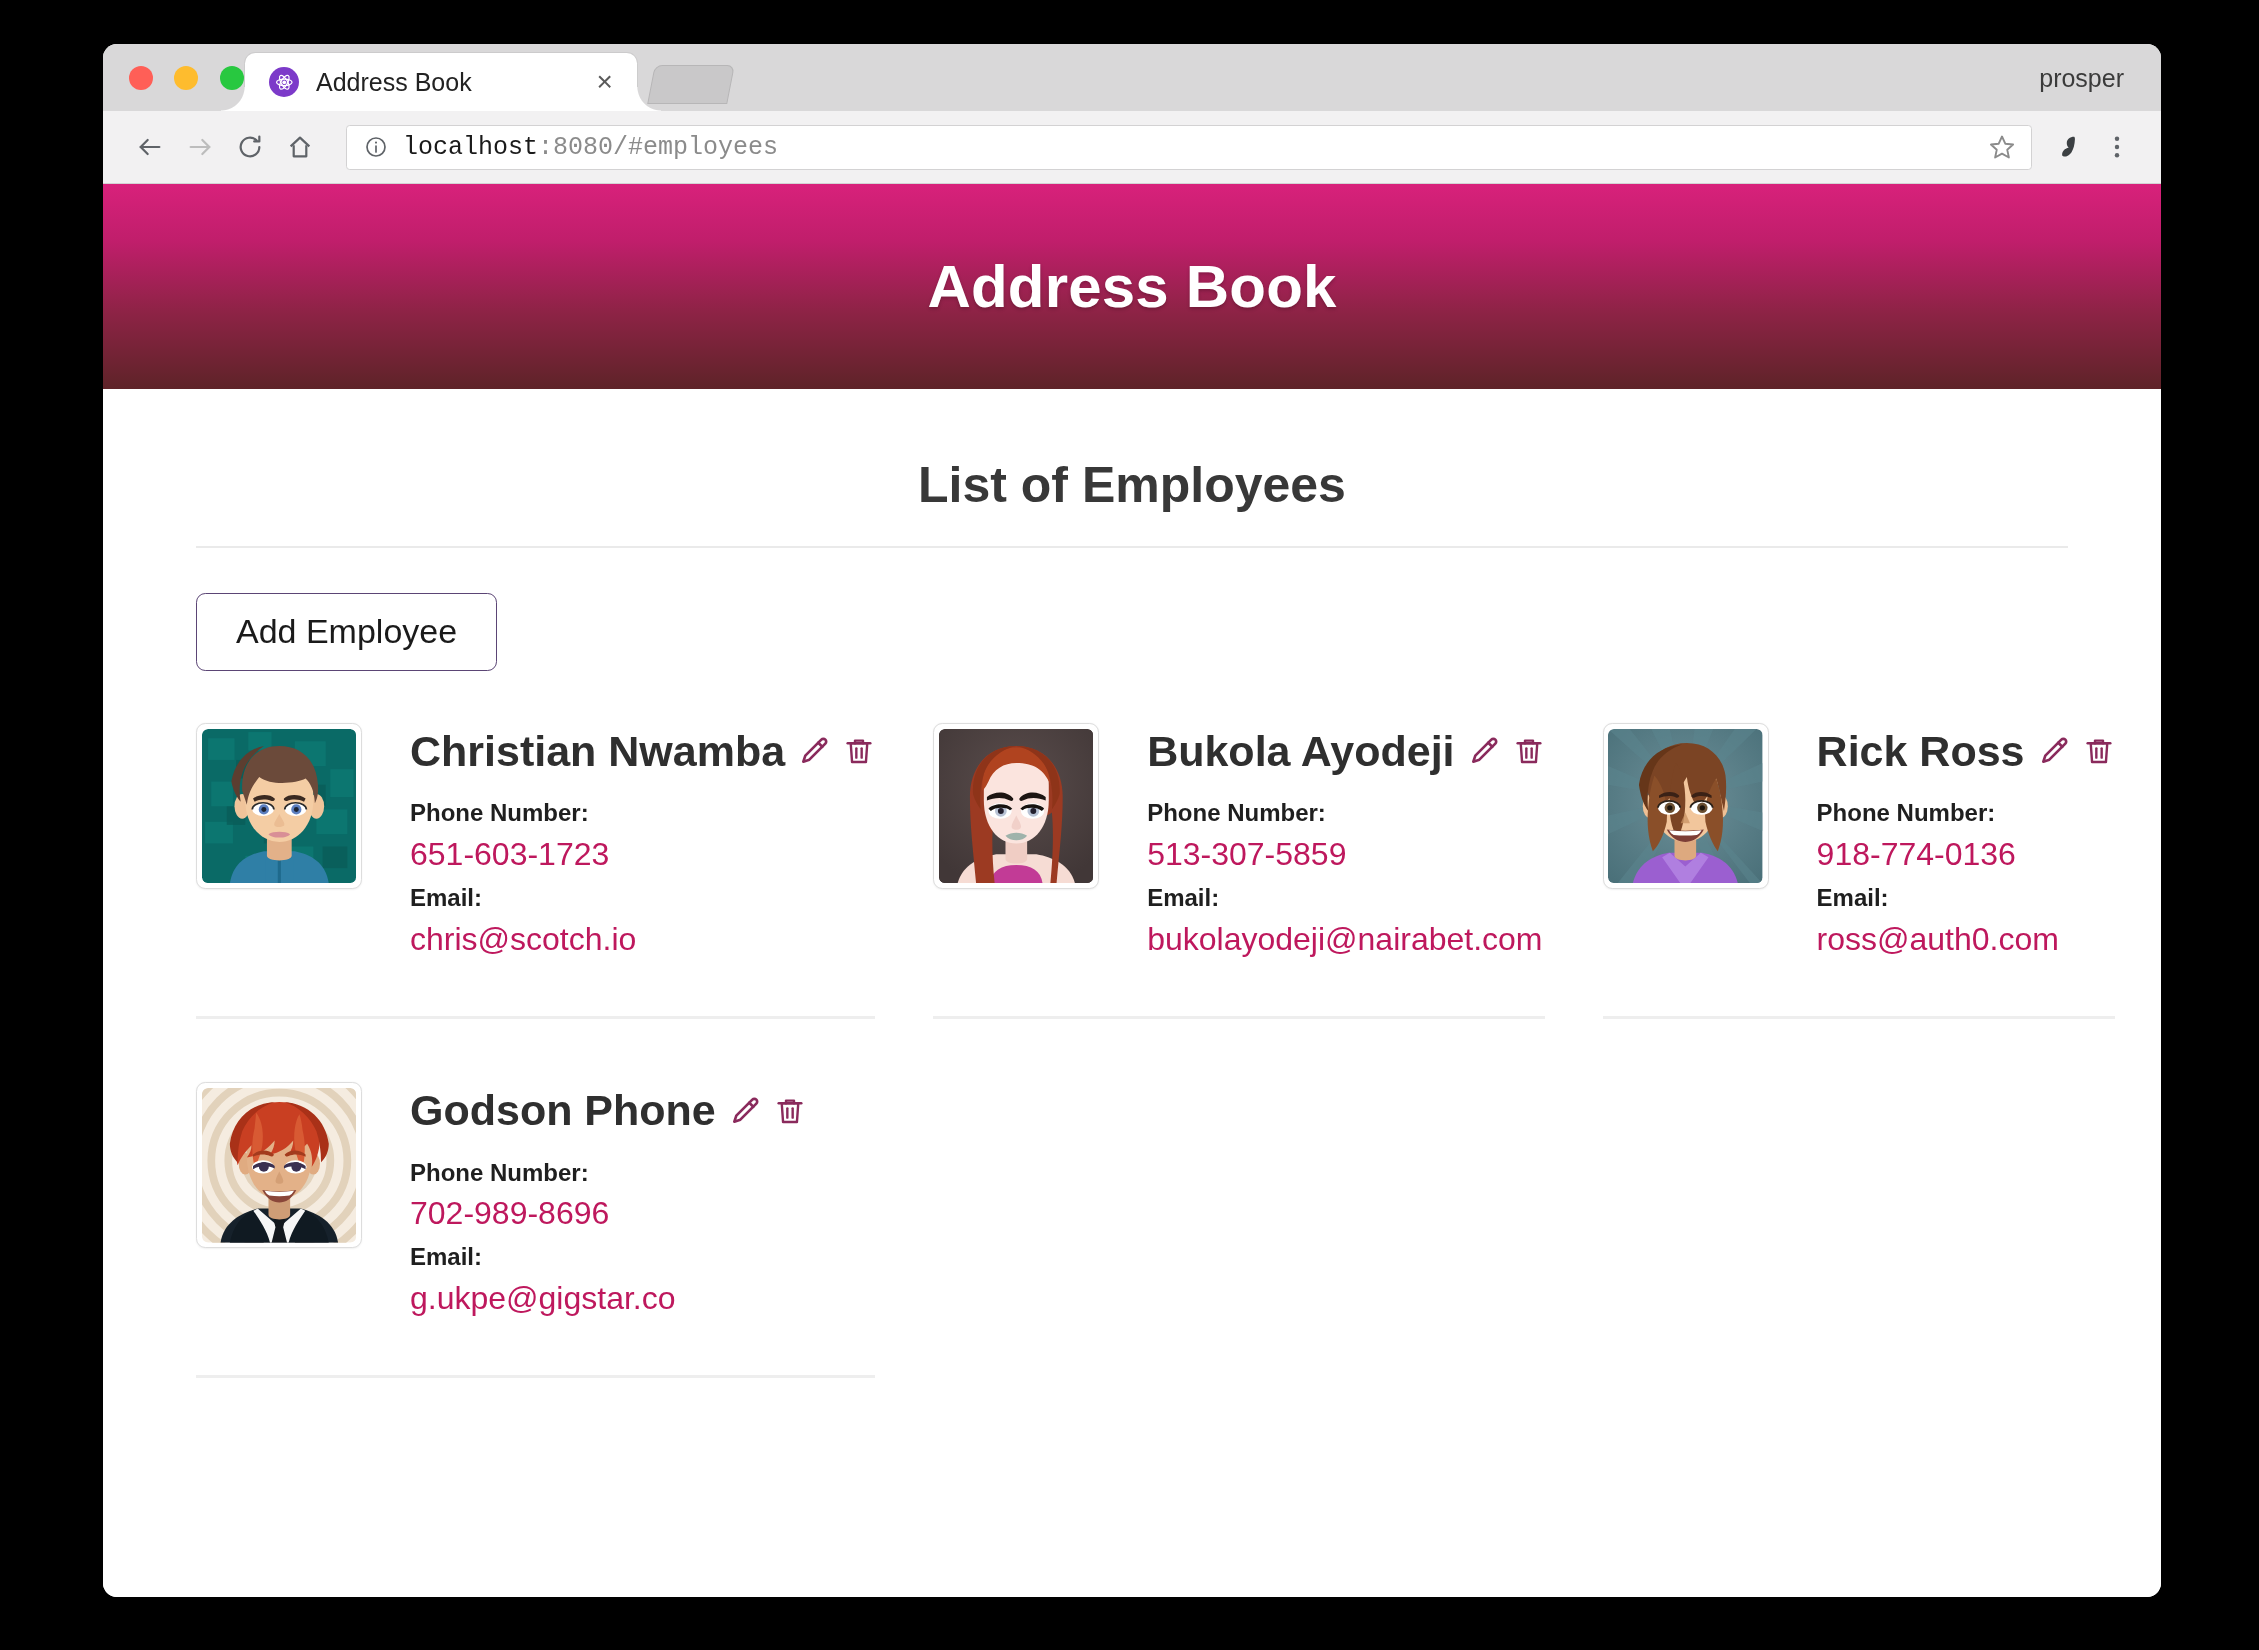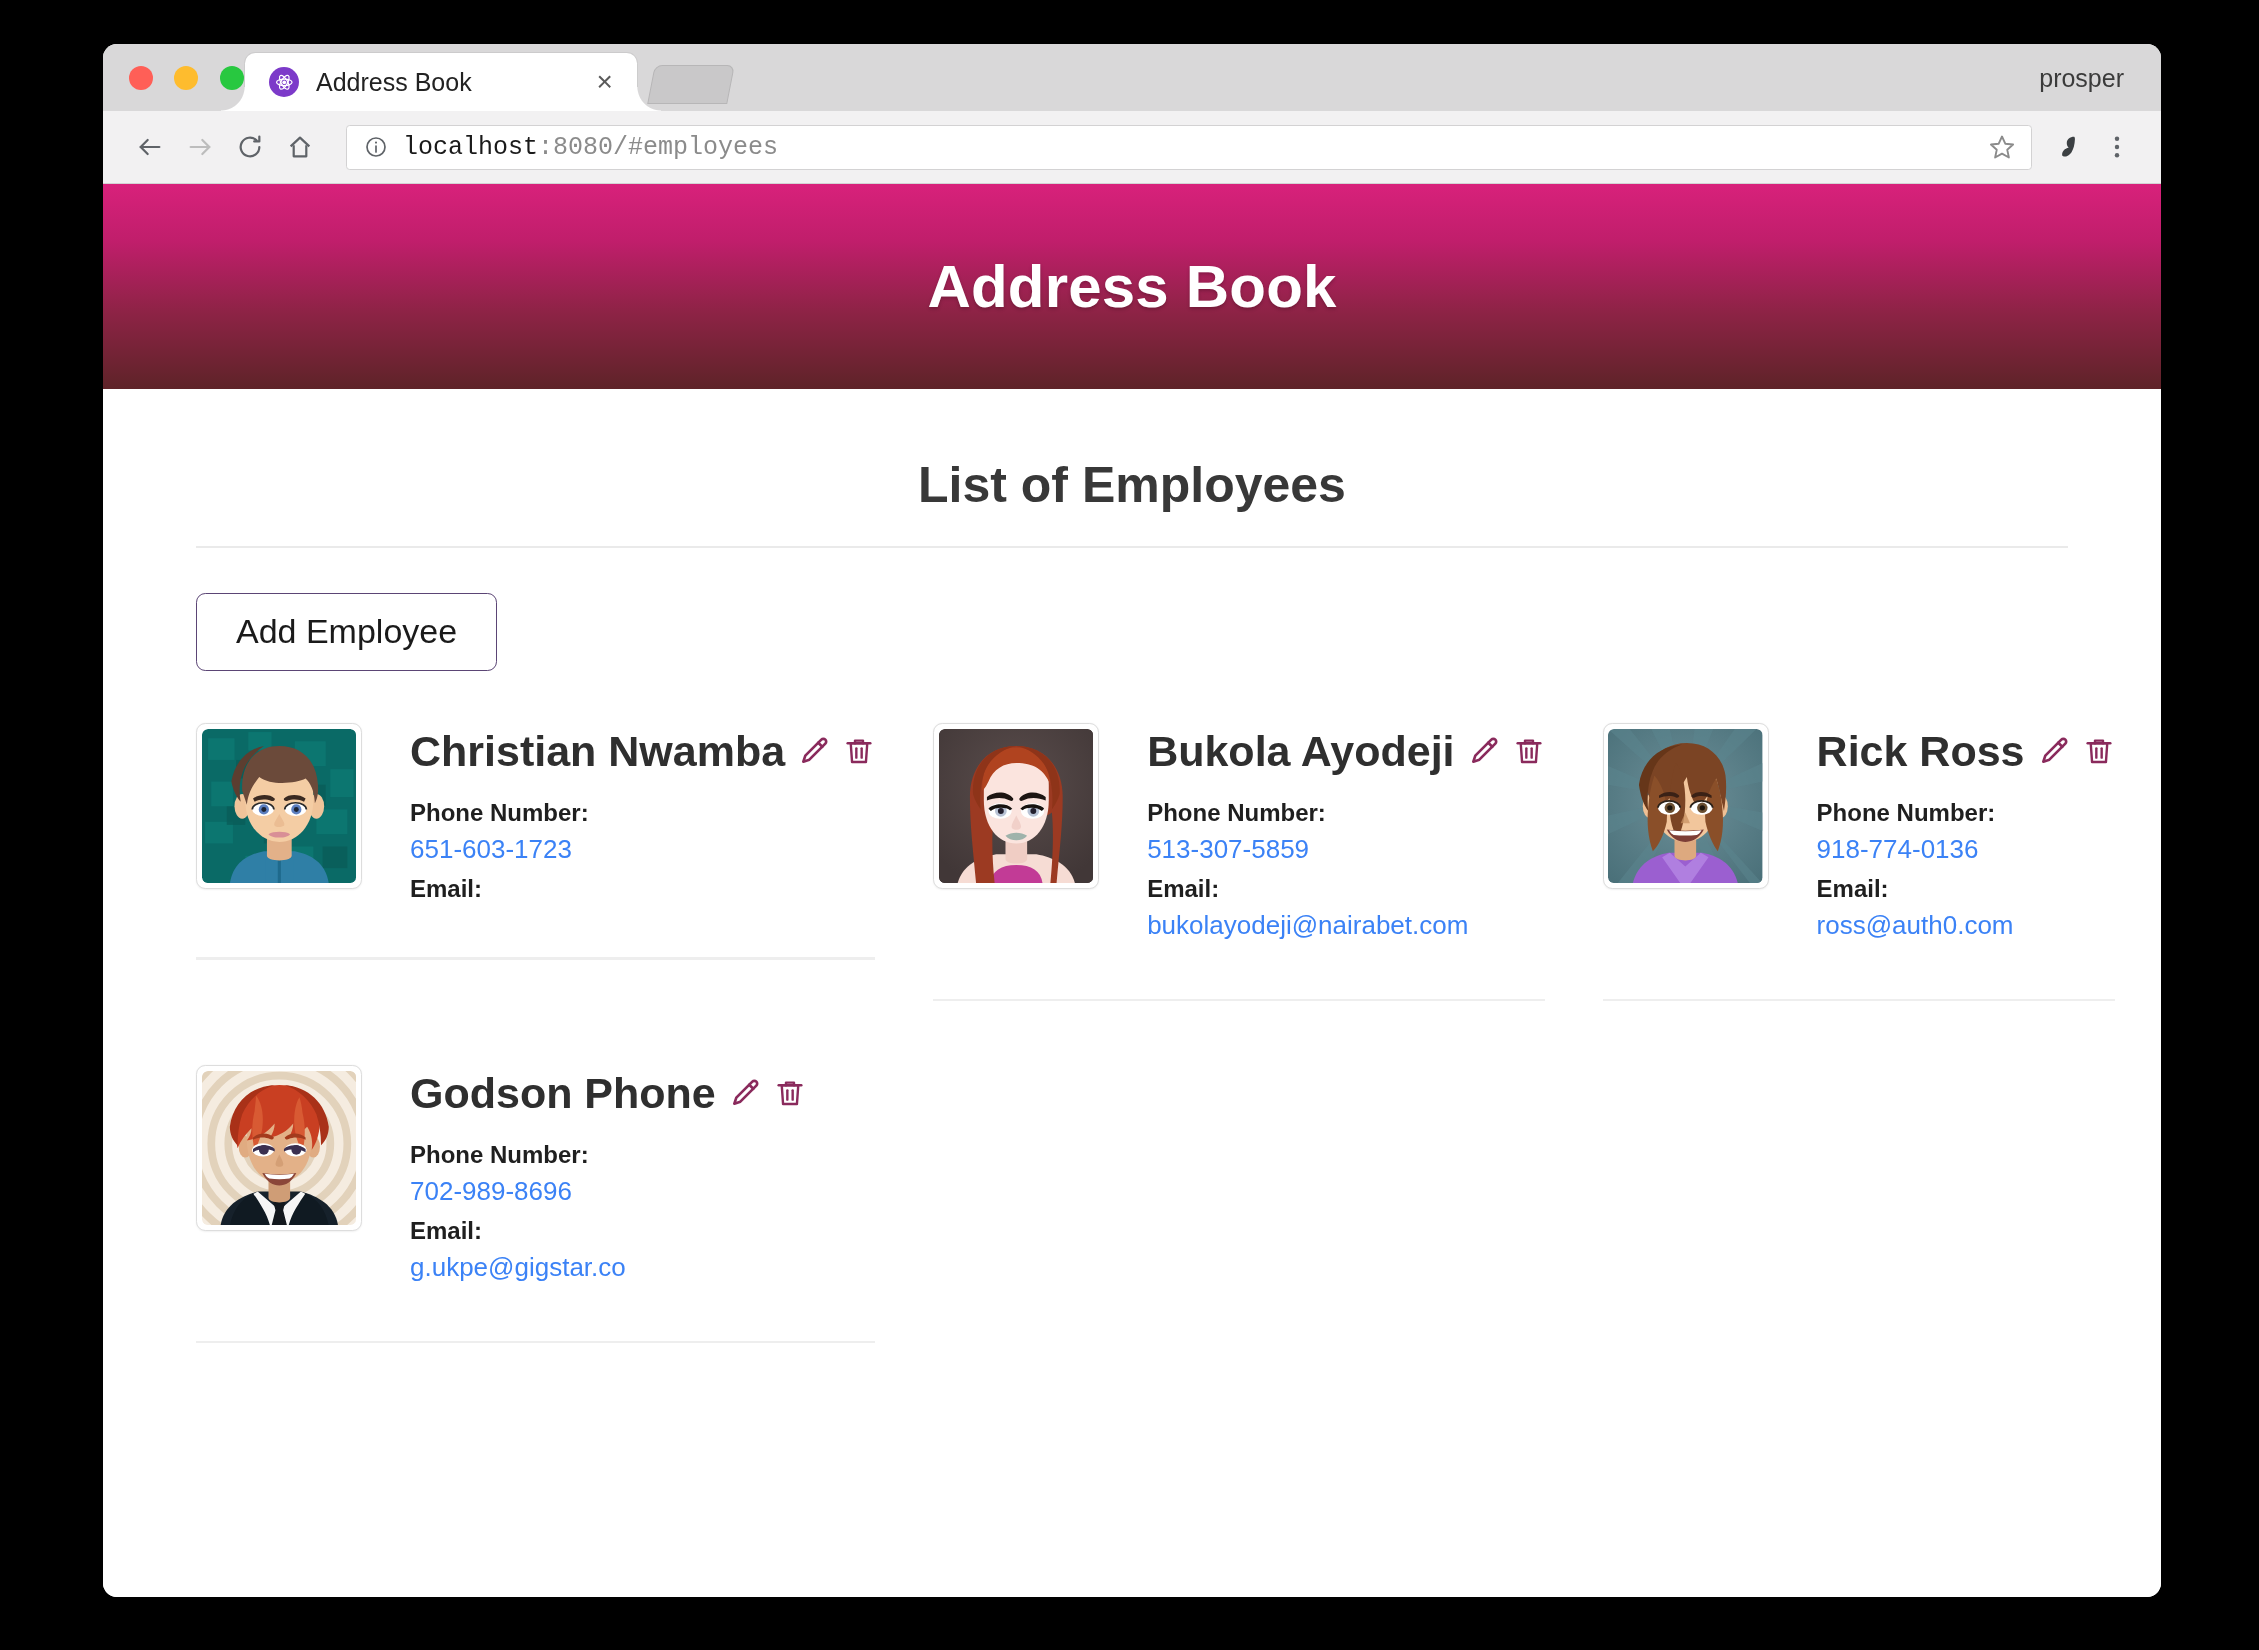--- a/index.html
+++ b/index.html
@@ -226,22 +226,22 @@
   .act-icon { cursor: pointer; display: flex; align-items: center; }
   .act-icon svg { width: 32px; height: 32px; display: block; }
 
   .field-label {
     font-size: 24px;
     font-weight: bold;
     color: #1f1f1f;
     line-height: 1.45;
   }
   .field-value {
-    font-size: 26px;
-    color: #3b82f6;
+    font-size: 32px;
+    color: #be185d;
     line-height: 1.45;
     margin-bottom: 3.7px;
   }
 </style>
 </head>
 <body>
 
 <div class="window">
 
   <div class="tabstrip">
@@ -420,20 +420,21 @@
                     <path d="M9 6.2V4.2h6v2"></path>
                     <path d="M5.8 6.2h12.4l-1 14.1H6.8z"></path>
                     <line x1="10" y1="10" x2="10" y2="17"></line>
                     <line x1="14" y1="10" x2="14" y2="17"></line>
                   </svg>
                 </span>
               </div>
               <div class="field-label">Phone Number:</div>
               <div class="field-value">651-603-1723</div>
               <div class="field-label">Email:</div>
+              <div class="field-value">chris@scotch.io</div>
             </div>
           </div>
           <div class="cell-divider"></div>
         </div>
 
         <div class="cell">
           <div class="card">
             <div class="avatar-frame">
               <svg viewBox="0 0 100 100" aria-hidden="true">
                 <defs>

